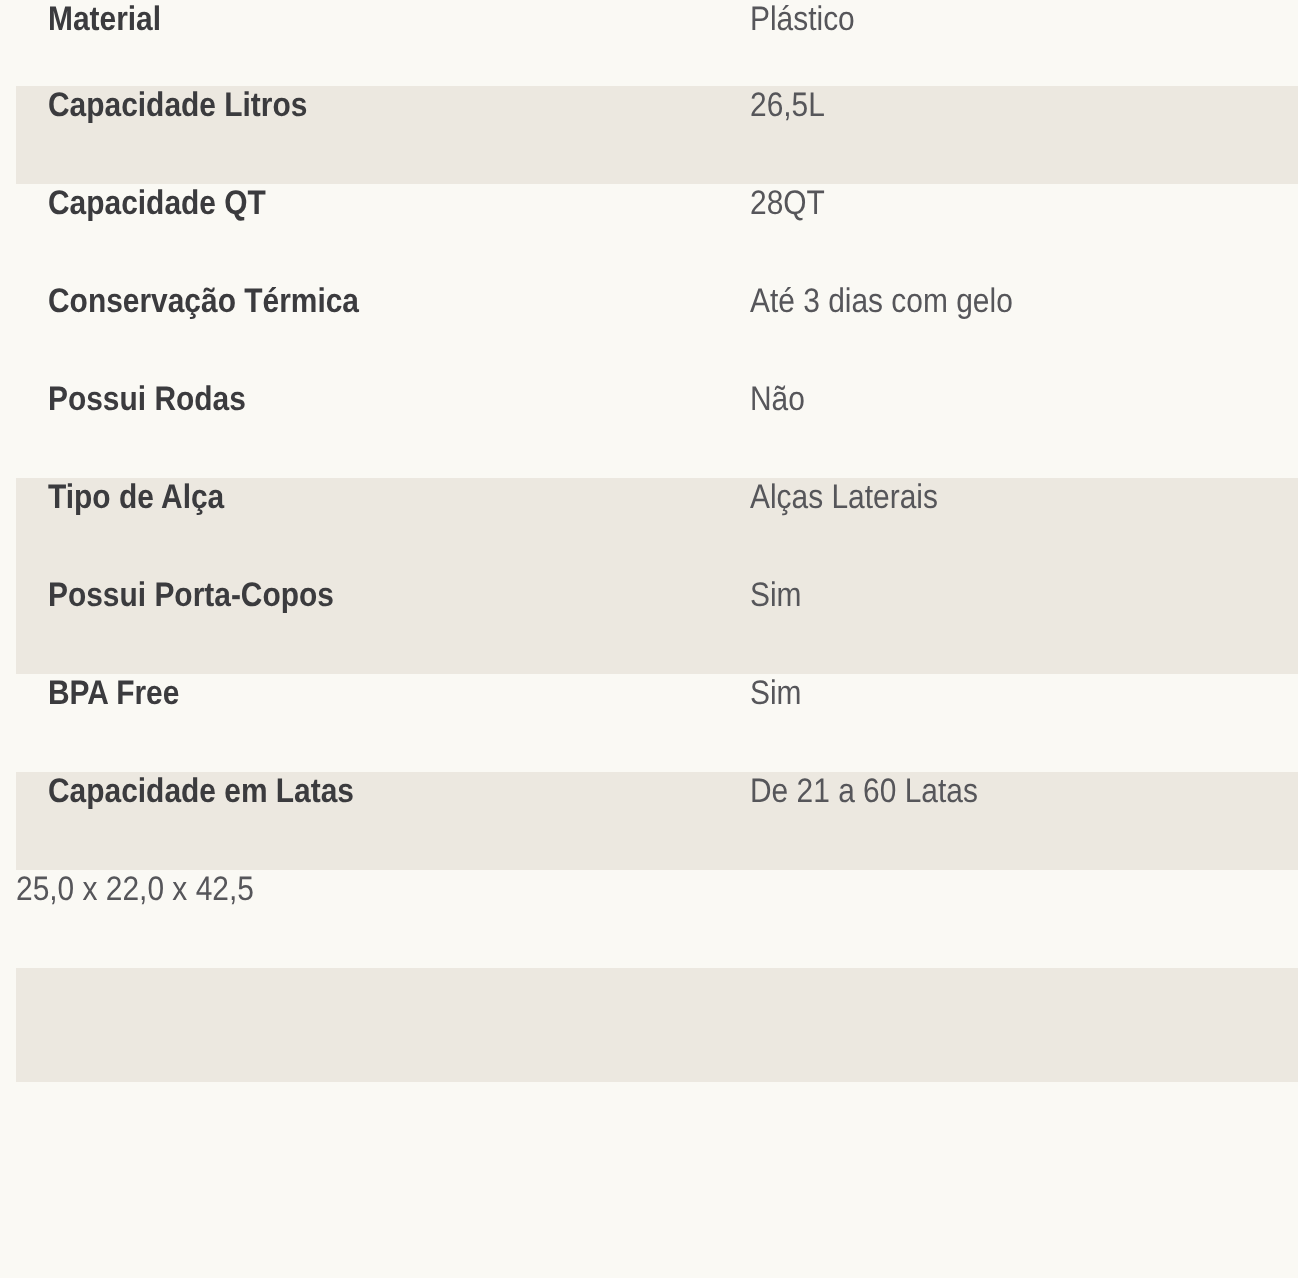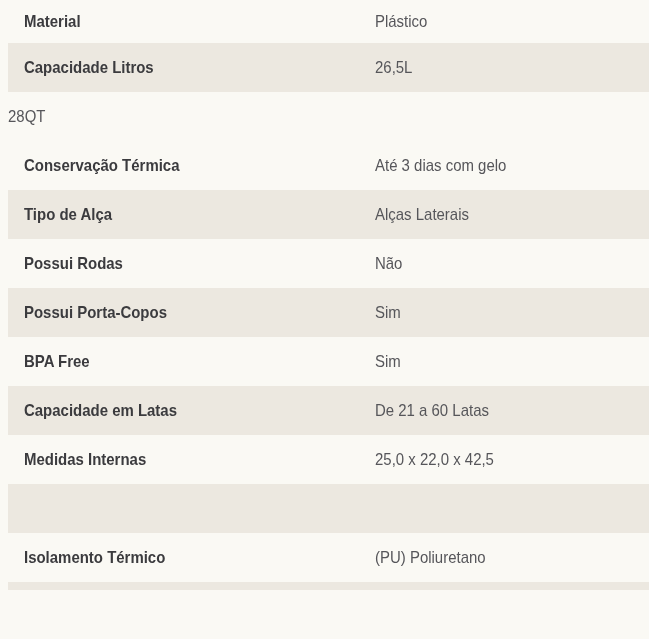--- a/index.html
+++ b/index.html
@@ -15,21 +15,21 @@
     background: var(--bg);
     overflow: hidden;
     font-family: "Liberation Sans", sans-serif;
   }
   .spec-table {
     margin-left: 8px;   
     width: 641px;
   }
   .spec-row {
     display: flex;
-    align-items: center;
+    align-items: flex-start;
     height: 49px;
     background: var(--bg);
   }
   .spec-row--first { height: 43px; }   
   .spec-row--dark { background: var(--stripe); }
   .spec-row--partial { height: 8px; }  
   .cell-label {
     width: 367px;
     padding-left: 16px;
     flex: 0 0 367px;
@@ -64,62 +64,58 @@
     <div class="cell-label"><span class="txt">Material</span></div>
     <div class="cell-value"><span class="txt">Plástico</span></div>
   </div>
 
   <div class="spec-row spec-row--dark">
     <div class="cell-label"><span class="txt">Capacidade Litros</span></div>
     <div class="cell-value"><span class="txt">26,5L</span></div>
   </div>
 
   <div class="spec-row">
+    <div class="cell-label"><span class="txt">Capacidade QT</span></div>
     <div class="cell-value"><span class="txt">28QT</span></div>
   </div>
 
 
   <div class="spec-row">
     <div class="cell-label"><span class="txt">Conservação Térmica</span></div>
     <div class="cell-value"><span class="txt">Até 3 dias com gelo</span></div>
   </div>
 
+  <div class="spec-row">
+    <div class="cell-label"><span class="txt">Possui Rodas</span></div>
+    <div class="cell-value"><span class="txt">Não</span></div>
+  </div>
+
   <div class="spec-row spec-row--dark">
     <div class="cell-label"><span class="txt">Tipo de Alça</span></div>
     <div class="cell-value"><span class="txt">Alças Laterais</span></div>
-  </div>
-
-  <div class="spec-row">
-    <div class="cell-label"><span class="txt">Possui Rodas</span></div>
-    <div class="cell-value"><span class="txt">Não</span></div>
   </div>
 
   <div class="spec-row spec-row--dark">
     <div class="cell-label"><span class="txt">Possui Porta-Copos</span></div>
     <div class="cell-value"><span class="txt">Sim</span></div>
   </div>
 
   <div class="spec-row">
     <div class="cell-label"><span class="txt">BPA Free</span></div>
     <div class="cell-value"><span class="txt">Sim</span></div>
   </div>
 
   <div class="spec-row spec-row--dark">
     <div class="cell-label"><span class="txt">Capacidade em Latas</span></div>
     <div class="cell-value"><span class="txt">De 21 a 60 Latas</span></div>
   </div>
 
   <div class="spec-row">
-    <div class="cell-label"><span class="txt">Medidas Internas</span></div>
     <div class="cell-value"><span class="txt">25,0 x 22,0 x 42,5</span></div>
   </div>
 
   <div class="spec-row spec-row--dark">
   </div>
 
-  <div class="spec-row">
-    <div class="cell-label"><span class="txt">Isolamento Térmico</span></div>
-    <div class="cell-value"><span class="txt">(PU) Poliuretano</span></div>
-  </div>
 
   <div class="spec-row spec-row--dark spec-row--partial"></div>
 
 </div>
 
 </body></html>

